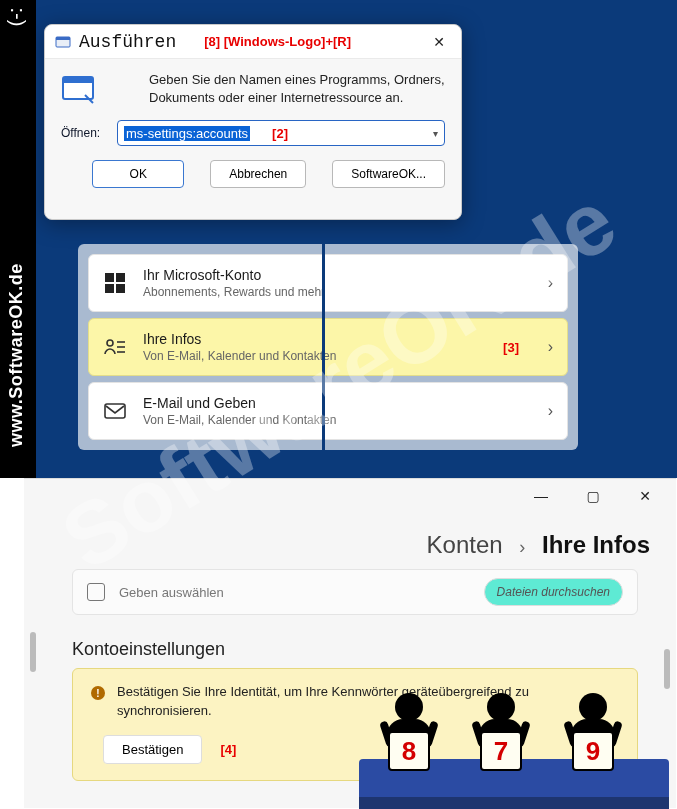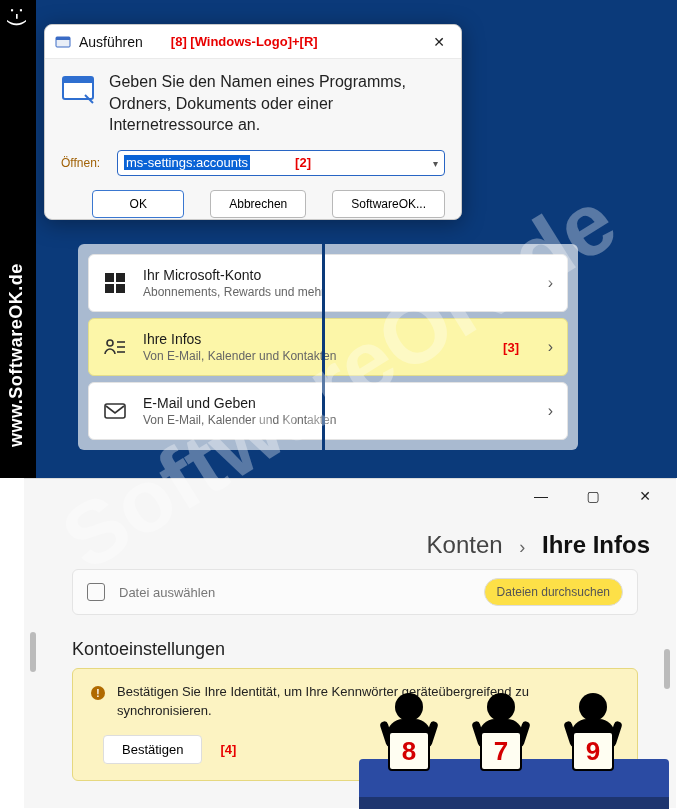--- a/index.html
+++ b/index.html
@@ -32,39 +32,39 @@
     background: #f7f7f7; border: 1px solid #c9c9c9; border-radius: 8px;
     box-shadow: 0 4px 22px rgba(0,0,0,0.35);
   }
   .run-titlebar {
     height: 34px; display: flex; align-items: center; padding: 0 10px; background: #fff;
     border-radius: 8px 8px 0 0; border-bottom: 1px solid #eaeaea;
   }
   .run-titlebar .app-icon {
     width: 16px; height: 16px; margin-right: 8px; flex-shrink: 0;
   }
-  .run-titlebar .title { font-size: 14px; color: #111; }
+  .run-titlebar .title { font-size: 18px; color: #111; font-family: Liberation Mono, monospace; }
   .run-titlebar .ann1 { margin-left: 28px; font-size: 13px; font-weight: bold; color: #e80000; }
   .run-titlebar .spacer { flex: 1; }
   .run-titlebar .close { width: 24px; height: 24px; display:flex; align-items:center; justify-content:center; font-size: 14px; color:#222; border-radius:4px; }
 
   .run-body { padding: 12px 16px 0 16px; }
   .run-desc-row { display:flex; align-items: flex-start; gap: 14px; }
   .run-big-icon {
     width: 34px; height: 34px; flex-shrink: 0;
     display: inline-block;
   }
-  .run-desc { font-size: 16px; color: #222; line-height: 1.35; }
+  .run-desc { font-size: 13px; color: #222; line-height: 1.35; margin-left: 40px; }
 
   .open-row { display:flex; align-items:center; gap: 10px; margin-top: 14px; }
-  .open-label { font-size: 12px; color: #a16207; width: 46px; }
+  .open-label { font-size: 12px; color: #0f172a; width: 46px; }
   .open-combo {
     flex: 1; position: relative;
     border: 1px solid #2865c4; border-radius: 4px;
-    background: #fff; height: 26px; display:flex; align-items:center; padding: 0 6px; gap: 23px;
+    background: #fff; height: 26px; display:flex; align-items:center; padding: 0 6px;
   }
   .open-combo .val {
     font-size: 13px; background: #0a63d6; color: #fff; padding: 0 2px;
   }
   .open-combo .ann2 { margin-left: 22px; font-size: 13px; font-weight: bold; color: #e80000; }
   .open-combo .drop {
     position: absolute; right: 6px; top: 50%; transform: translateY(-50%); font-size: 10px; color:#555;
   }
 
   .run-buttons { display:flex; gap: 26px; justify-content: flex-end; padding: 14px 16px 14px 16px; }
@@ -112,21 +112,21 @@
   .breadcrumb .crumb1 { color:#444; }
   .breadcrumb .sep { margin: 0 10px; color:#666; font-size: 18px; }
   .breadcrumb .crumb2 { font-weight: 600; color:#111; }
 
   .file-row {
     margin: 0 38px 18px 48px; background:#fbfbfb; border:1px solid #e4e4e4; border-radius:6px;
     display:flex; align-items:center; justify-content:space-between; padding: 8px 14px;
   }
   .file-row .left { display:flex; align-items:center; gap: 14px; color:#777; font-size: 13px;}
   .file-row .left .ico { width:18px; height:18px; border:1.5px solid #777; border-radius:3px; }
-  .file-row .btn-file { font-size:12px; color:#555; padding: 6px 12px; border:1px solid #ddd; border-radius:14px; background:#fde047; }
+  .file-row .btn-file { font-size:12px; color:#555; padding: 6px 12px; border:1px solid #ddd; border-radius:14px; background:#5eead4;font-style:italic; }
 
   .section-header { padding: 6px 48px 8px 48px; font-size: 18px; color:#222; }
 
   .warn-card {
     margin: 0 38px 0 48px; background:#fcf3c2; border:1px solid #e6d87f; border-radius:6px;
     padding: 14px 18px 16px 18px; position: relative;
   }
   .warn-card .warn-row { display:flex; align-items:flex-start; gap: 12px; }
   .warn-card .warn-icon { width:14px; height:14px; background:#b06a00; border-radius:50%; flex-shrink:0; margin-top:3px; display:flex; align-items:center; justify-content:center; color:#fff; font-size:10px; font-weight:bold;}
   .warn-card .warn-text { font-size: 13px; color:#222; line-height:1.45; }
@@ -286,21 +286,21 @@
 
   <div class="breadcrumb">
     <span class="crumb1">Konten</span>
     <span class="sep">›</span>
     <span class="crumb2">Ihre Infos</span>
   </div>
 
   <div class="file-row">
     <div class="left">
       <span class="ico"></span>
-      <span>Datei auswählen</span>
+      <span>Geben auswählen</span>
     </div>
     <span class="btn-file">Dateien durchsuchen</span>
   </div>
 
   <div class="section-header">Kontoeinstellungen</div>
 
   <div class="warn-card">
     <div class="warn-row">
       <span class="warn-icon">!</span>
       <div class="warn-text">Bestätigen Sie Ihre Identität, um Ihre Kennwörter geräteübergreifend zu synchronisieren.</div>

